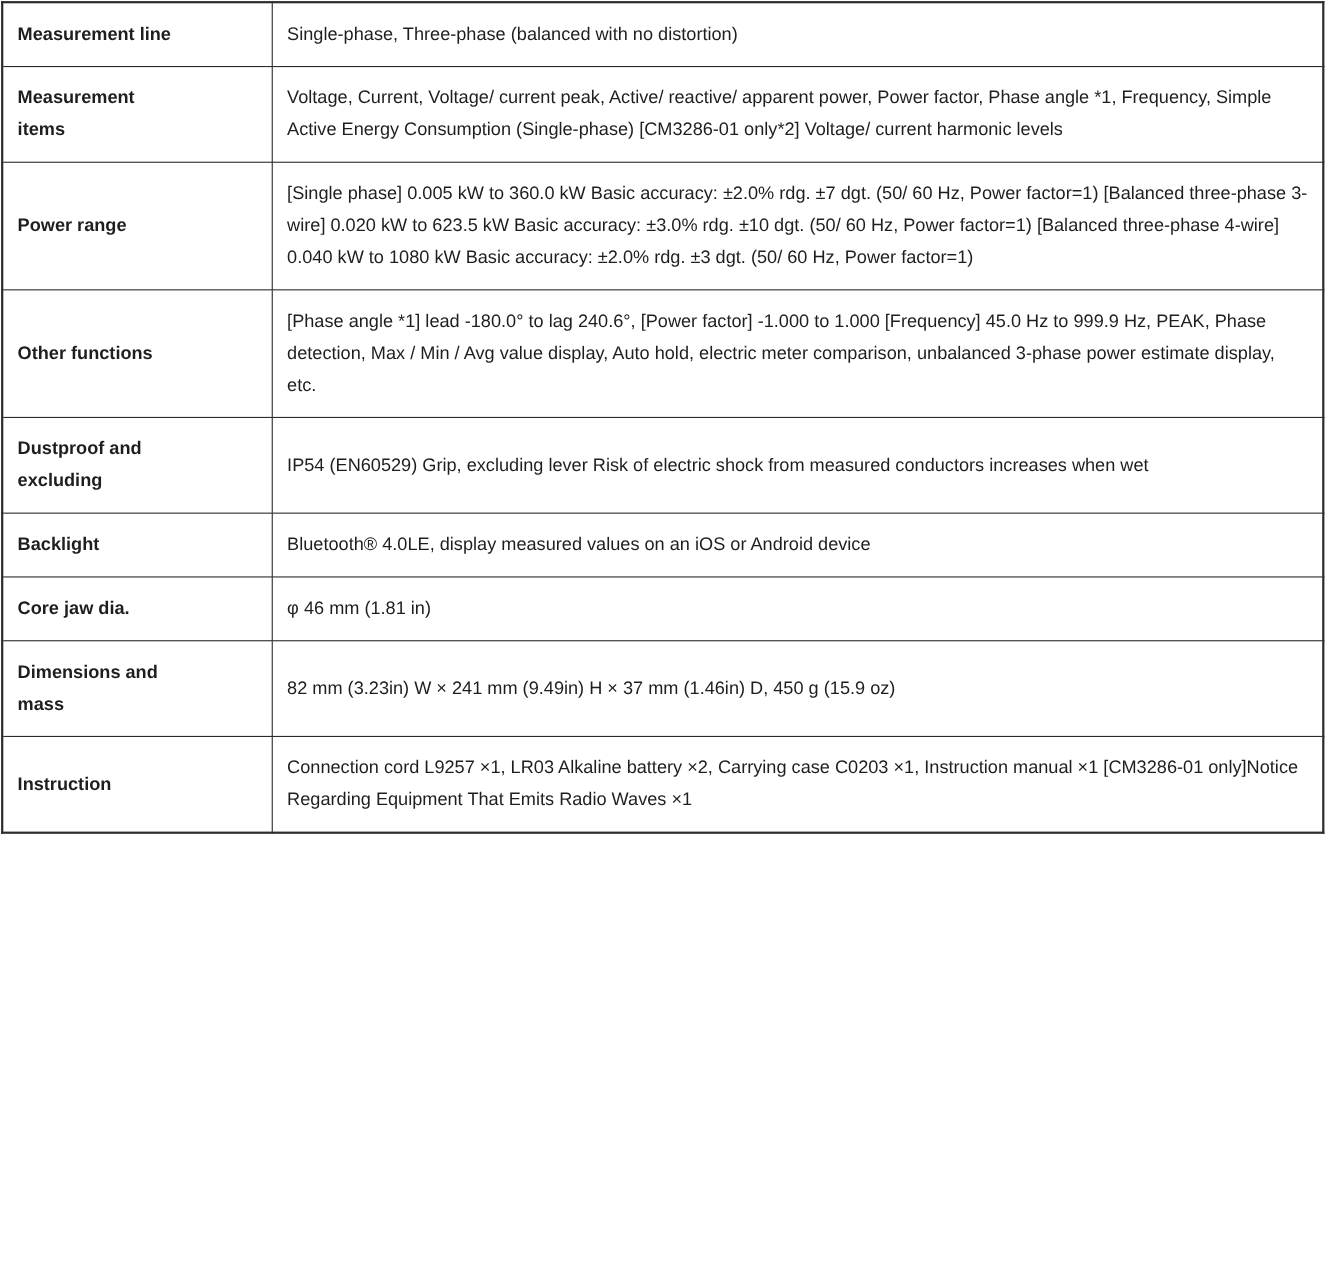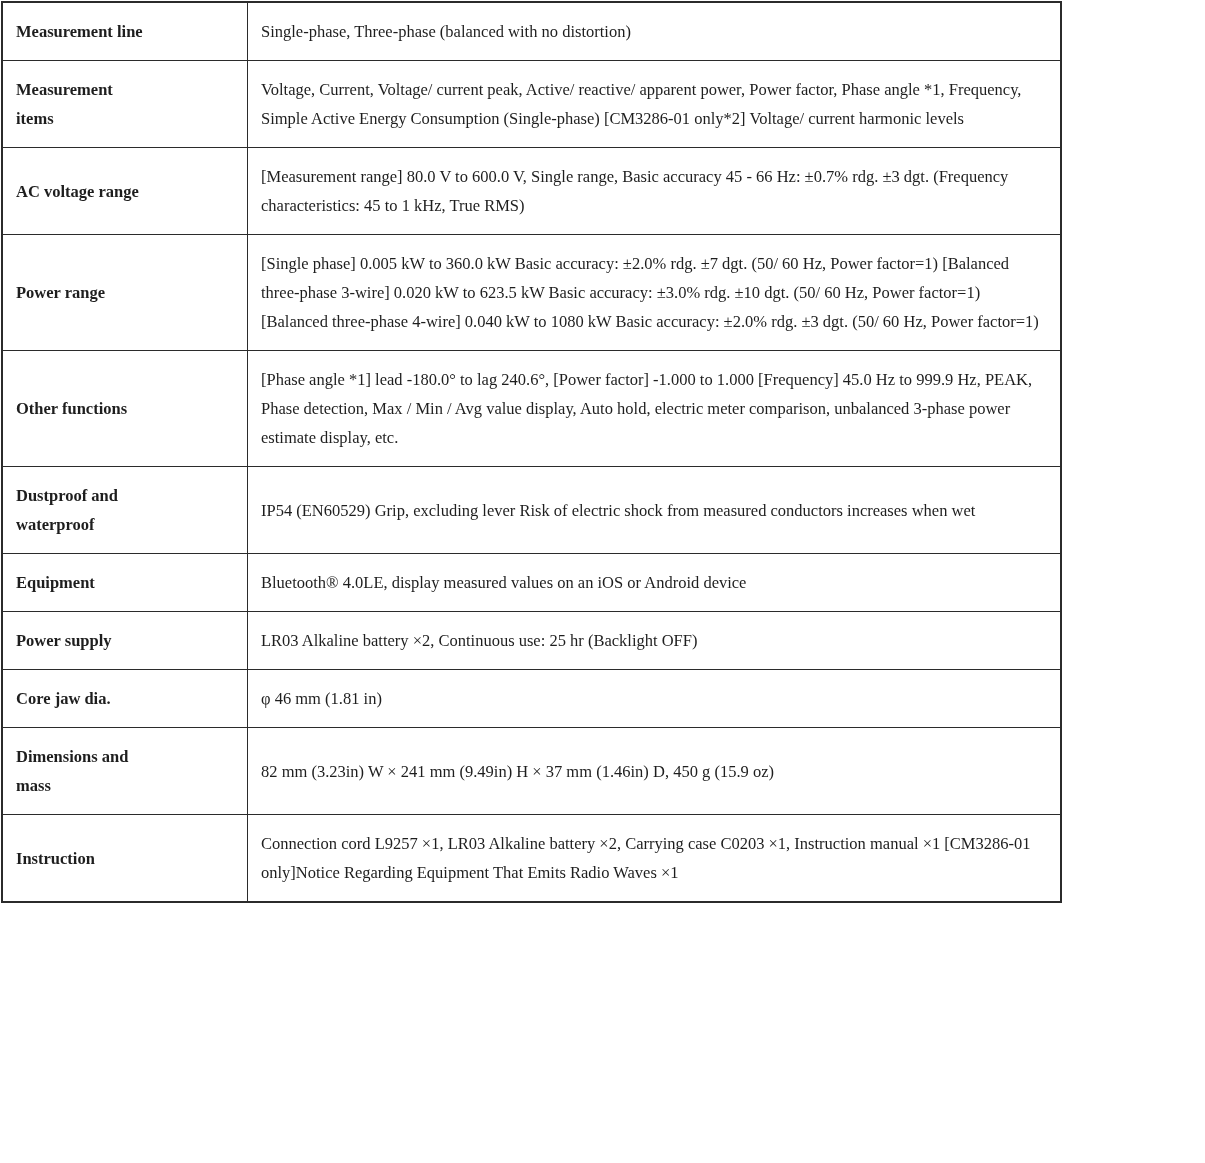--- a/index.html
+++ b/index.html
@@ -7,25 +7,24 @@
     padding: 0;
     background: #ffffff;
   }
   .page {
     width: 1205px;
     box-sizing: border-box;
     padding: 1px;
     font-family: "Liberation Sans", "DejaVu Sans", sans-serif;
   }
   table.spec-table {
-    width: 1061px;
+    width: 1203px;
     border-collapse: collapse;
     table-layout: fixed;
     border: 2px solid #2b2b2b;
-    font-family: Liberation Serif, serif;
   }
   table.spec-table td {
     border: 1px solid #2b2b2b;
     vertical-align: middle;
     font-size: 16.5px;
     line-height: 29px;
     color: #1e1e1e;
     padding: 14px 12px 14px 13px;
     word-wrap: break-word;
   }
@@ -48,43 +47,35 @@
     <tr>
           <td class="label-cell">Measurement line</td>
           <td class="value-cell">Single-phase, Three-phase (balanced with no distortion)</td>
         </tr>
         <tr>
           <td class="label-cell">Measurement
 items</td>
           <td class="value-cell">Voltage, Current, Voltage/ current peak, Active/ reactive/ apparent power, Power factor, Phase angle *1, Frequency, Simple Active Energy Consumption (Single-phase) [CM3286-01 only*2] Voltage/ current harmonic levels</td>
         </tr>
         <tr>
-          <td class="label-cell">AC voltage range</td>
-          <td class="value-cell">[Measurement range] 80.0 V to 600.0 V, Single range, Basic accuracy 45 - 66 Hz: ±0.7% rdg. ±3 dgt. (Frequency characteristics: 45 to 1 kHz, True RMS)</td>
-        </tr>
-        <tr>
           <td class="label-cell">Power range</td>
           <td class="value-cell">[Single phase] 0.005 kW to 360.0 kW Basic accuracy: ±2.0% rdg. ±7 dgt. (50/ 60 Hz, Power factor=1) [Balanced three-phase 3-wire] 0.020 kW to 623.5 kW Basic accuracy: ±3.0% rdg. ±10 dgt. (50/ 60 Hz, Power factor=1) [Balanced three-phase 4-wire] 0.040 kW to 1080 kW Basic accuracy: ±2.0% rdg. ±3 dgt. (50/ 60 Hz, Power factor=1)</td>
         </tr>
         <tr>
           <td class="label-cell">Other functions</td>
           <td class="value-cell">[Phase angle *1] lead -180.0° to lag 240.6°, [Power factor] -1.000 to 1.000 [Frequency] 45.0 Hz to 999.9 Hz, PEAK, Phase detection, Max / Min / Avg value display, Auto hold, electric meter comparison, unbalanced 3-phase power estimate display, etc.</td>
         </tr>
         <tr>
           <td class="label-cell">Dustproof and
-waterproof</td>
+excluding</td>
           <td class="value-cell">IP54 (EN60529) Grip, excluding lever Risk of electric shock from measured conductors increases when wet</td>
         </tr>
         <tr>
-          <td class="label-cell">Equipment</td>
+          <td class="label-cell">Backlight</td>
           <td class="value-cell">Bluetooth® 4.0LE, display measured values on an iOS or Android device</td>
-        </tr>
-        <tr>
-          <td class="label-cell">Power supply</td>
-          <td class="value-cell">LR03 Alkaline battery ×2, Continuous use: 25 hr (Backlight OFF)</td>
         </tr>
         <tr>
           <td class="label-cell">Core jaw dia.</td>
           <td class="value-cell">φ 46 mm (1.81 in)</td>
         </tr>
         <tr>
           <td class="label-cell">Dimensions and
 mass</td>
           <td class="value-cell">82 mm (3.23in) W × 241 mm (9.49in) H × 37 mm (1.46in) D, 450 g (15.9 oz)</td>
         </tr>

